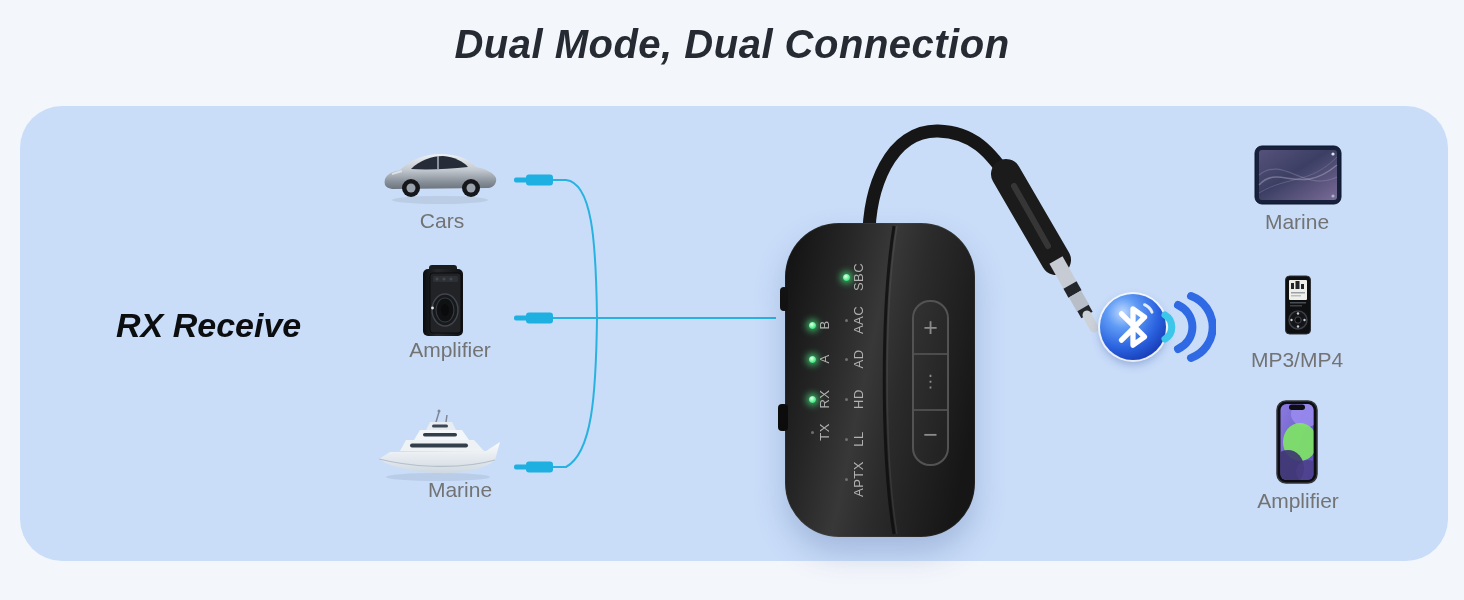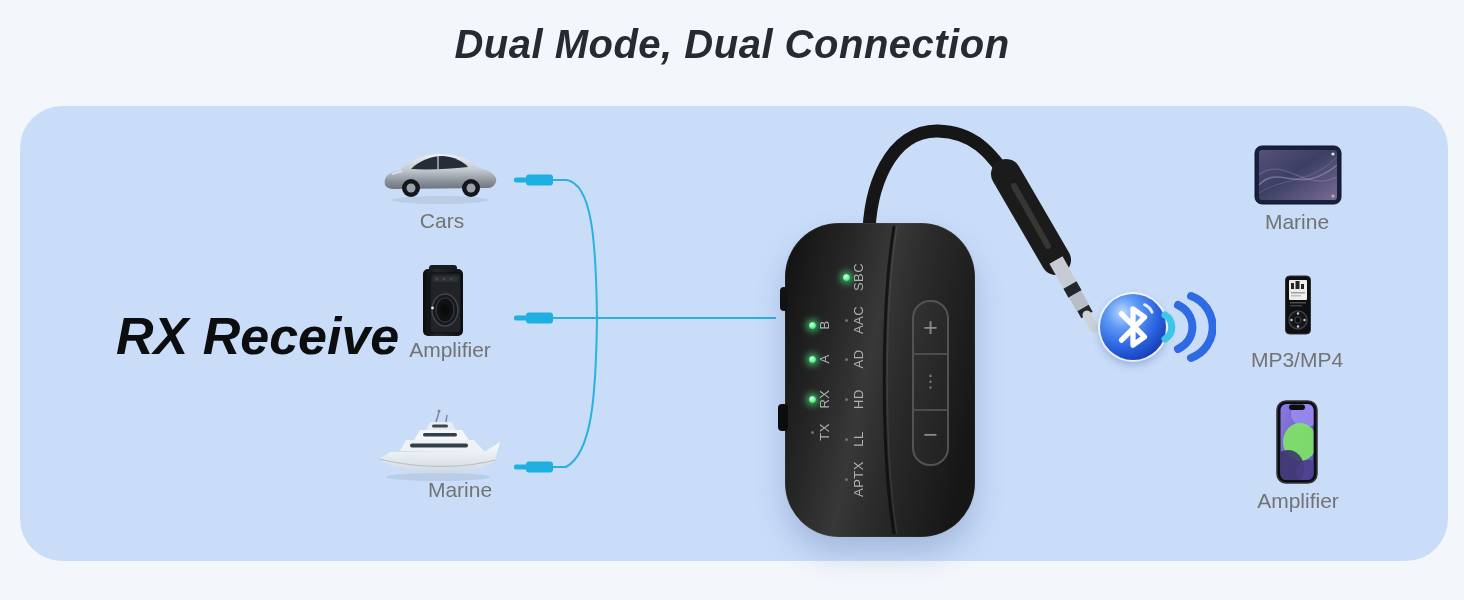--- a/index.html
+++ b/index.html
@@ -12,21 +12,21 @@
     font-size: 40px; letter-spacing: 0.5px; color: #262b33;
   }
 
   .panel {
     position: absolute; left: 20px; top: 106px; width: 1428px; height: 455px;
     background: #c9ddf9; border-radius: 42px;
   }
 
   .rx-heading {
     position: absolute; left: 116px; top: 306px;
-    font-style: italic; font-weight: 700; font-size: 52px; color: #0c0d0f;
+    font-style: italic; font-weight: 700; font-size: 34px; color: #0c0d0f;
   }
 
   .dev-label {
     position: absolute; width: 200px; text-align: center;
     font-size: 21px; color: #737373;
   }
 
   svg.abs { position: absolute; pointer-events: none; }
 
   

